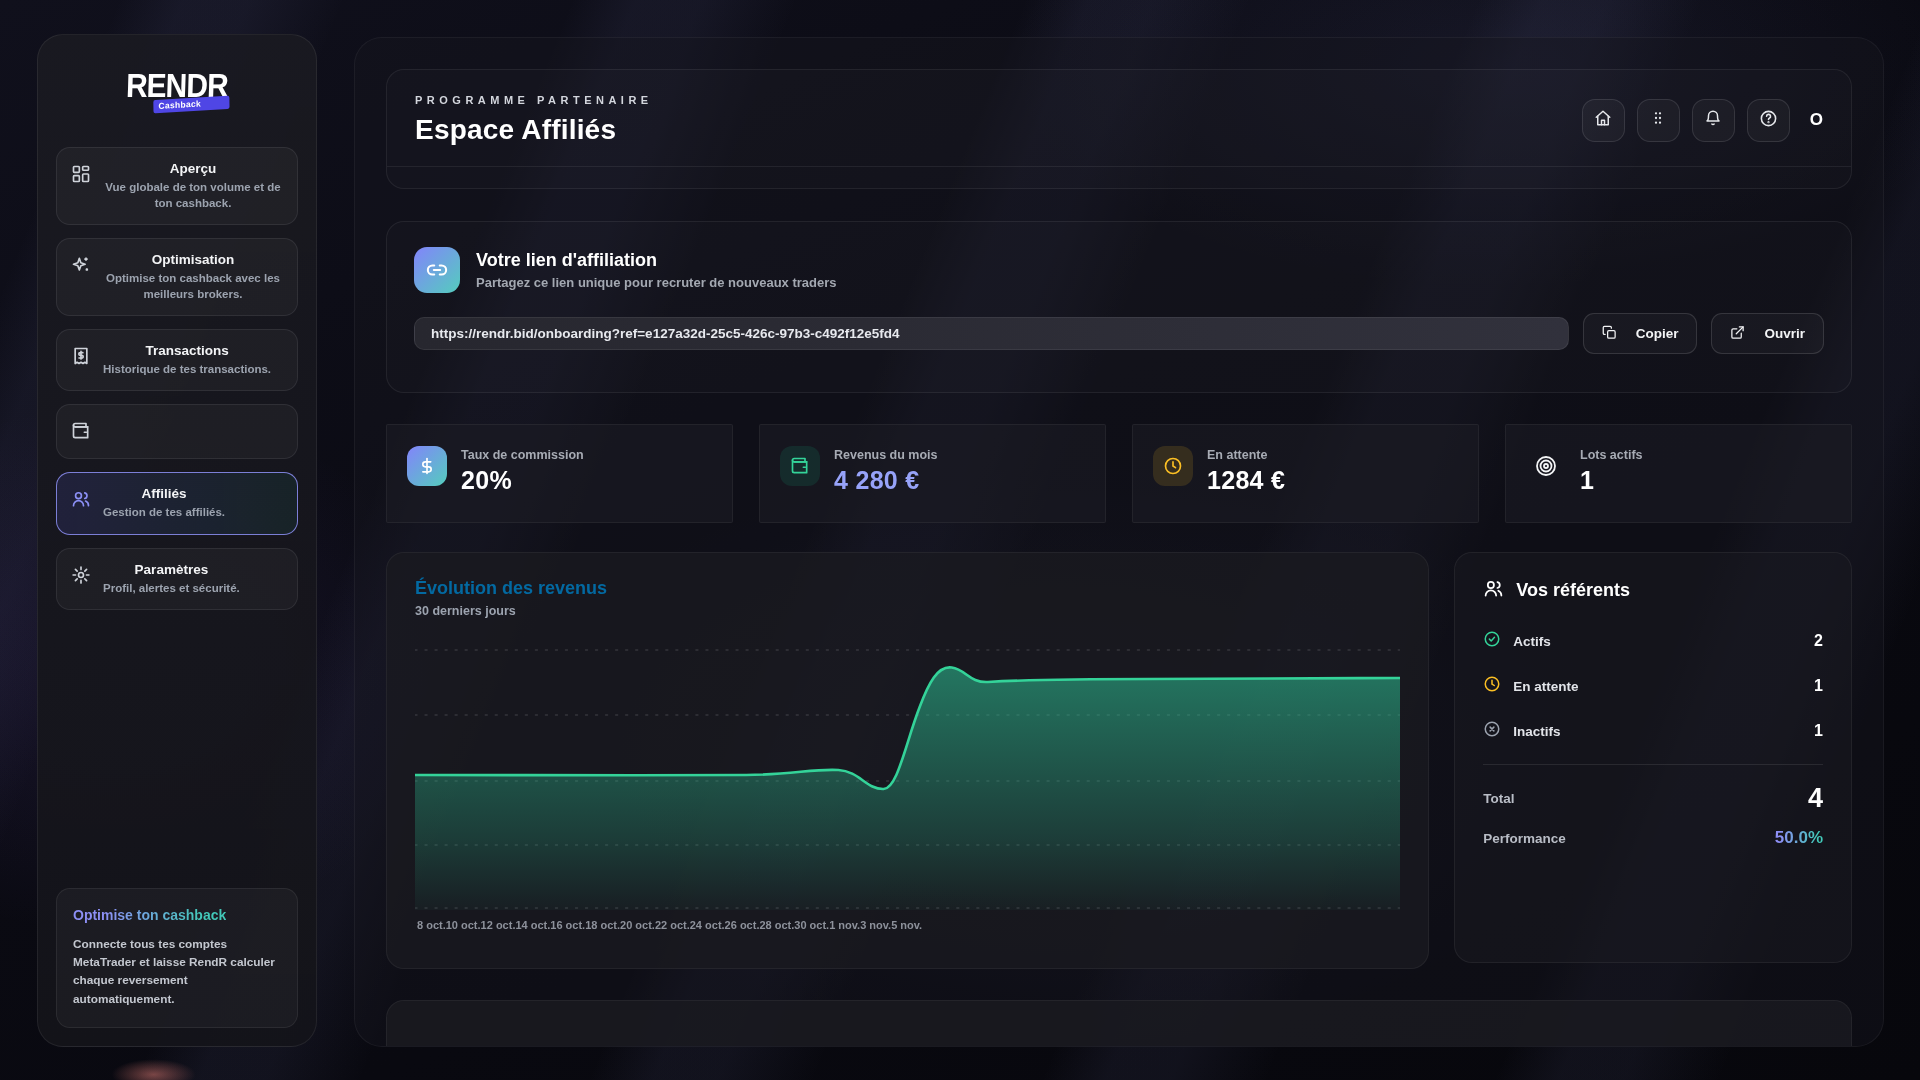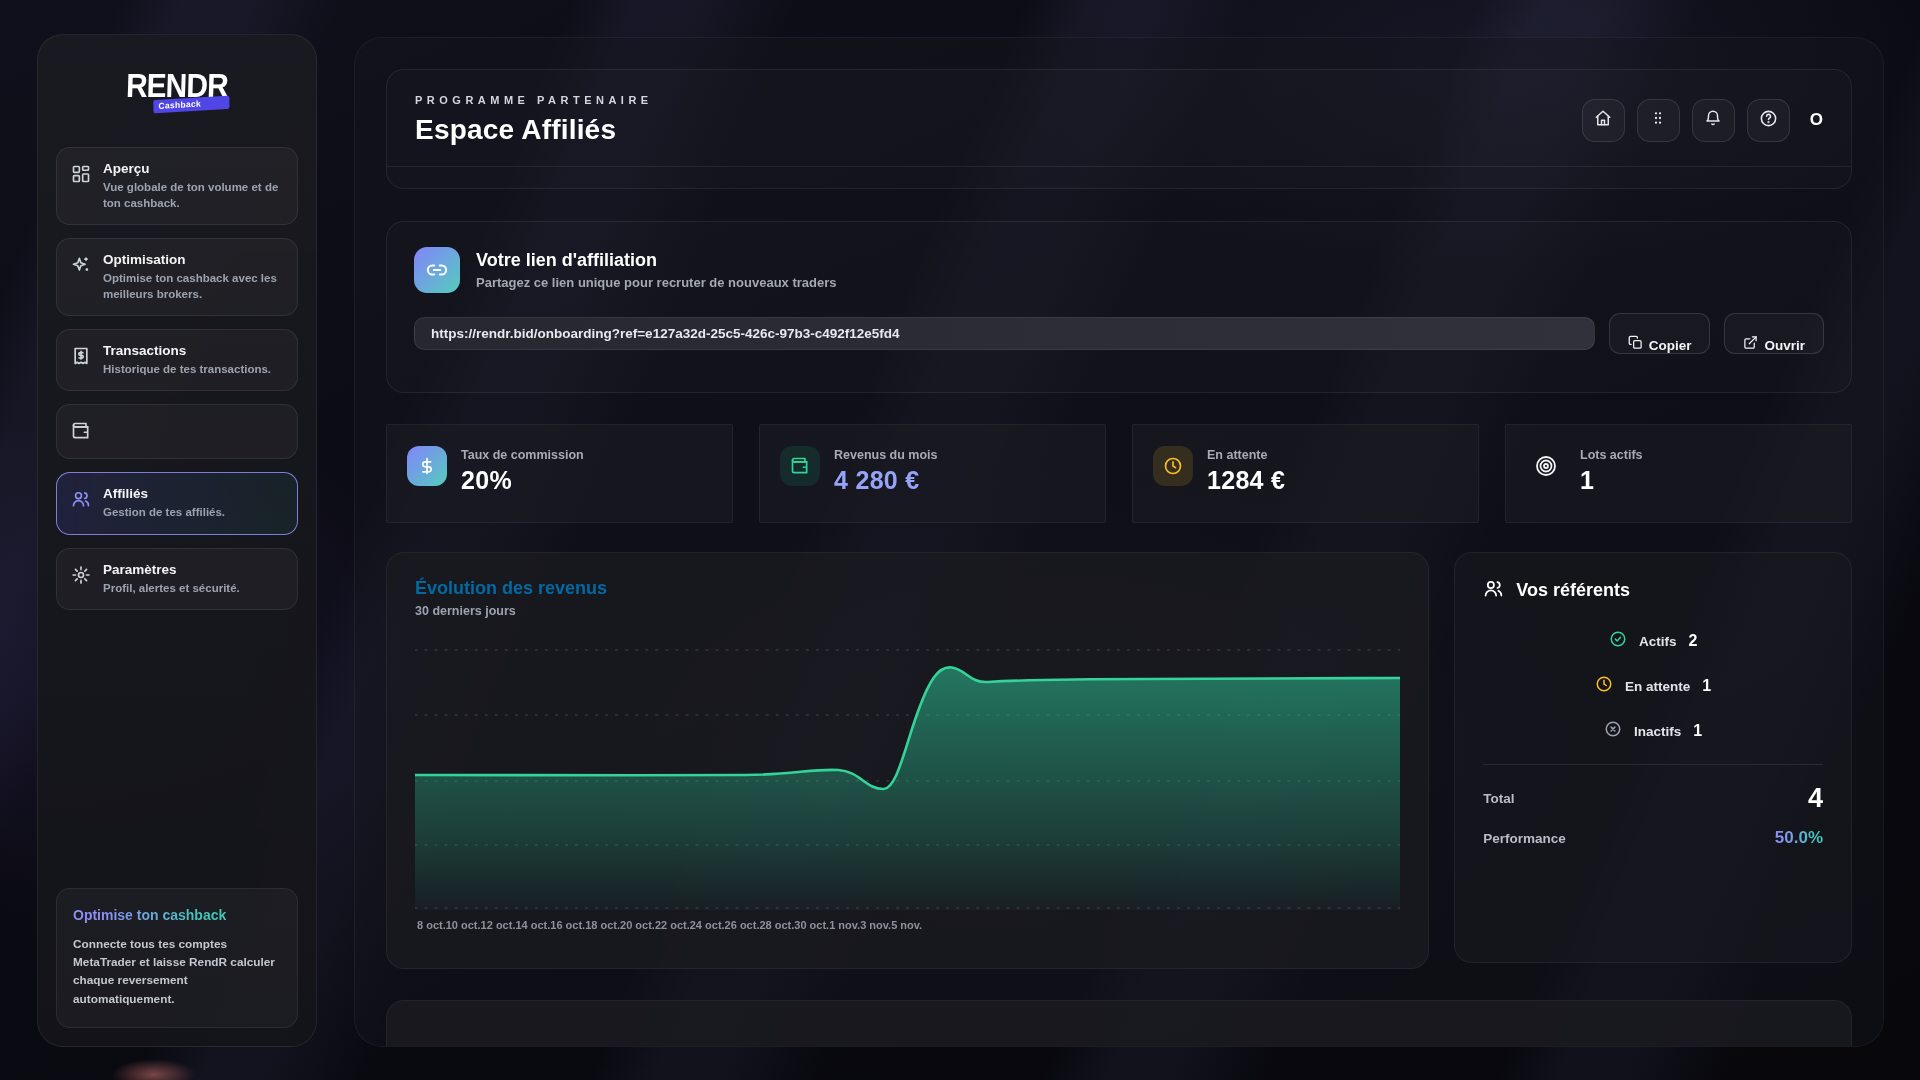--- a/index.html
+++ b/index.html
@@ -28,21 +28,21 @@
   .logo { position:relative; display:inline-block; font-weight:900; font-size:30px; letter-spacing:-1px; color:#fff; transform:scaleY(1.12) skewX(-2deg); }
   .logo-badge {
     position:absolute; right:-10px; bottom:-6px; background:#4f46e5; color:#fff;
     font-size:8.5px; font-weight:700; padding:1px 5px 2px; border-radius:2px;
     transform:rotate(-3deg) scaleY(0.9); letter-spacing:0.3px;
   }
   .nav { display:flex; flex-direction:column; gap:13px; }
   .nav-item {
     display:flex; gap:12px; align-items:flex-start;
     background:rgba(255,255,255,0.035); border:1px solid rgba(255,255,255,0.08);
-    border-radius:14px; padding:13px 14px; cursor:pointer;
+    border-radius:14px; padding:13px 14px; cursor:pointer;text-align:center;
   }
   .nav-item .nicon { flex:0 0 20px; margin-top:3px; color:#cfd3da; }
   .nav-item .ntitle { font-size:13.5px; font-weight:700; color:#f3f4f6; margin-bottom:3px; }
   .nav-item .ndesc { font-size:11.5px; line-height:1.4; color:#9ca3af; font-weight:600; }
   .nav-item.active {
     border-color:rgba(141,143,245,0.85);
     background:linear-gradient(90deg, rgba(99,102,241,0.14), rgba(45,212,191,0.07));
   }
   .nav-item.active .nicon { color:#8b8ff5; }
   .promo {
@@ -95,21 +95,21 @@
   .link-title { font-size:18px; font-weight:800; color:#fff; margin-bottom:4px; }
   .link-sub { font-size:13px; color:#a3a8b1; font-weight:600; }
   .link-row { display:flex; gap:14px; margin-top:20px; align-items:center; }
   .url-input {
     flex:1; height:33px; border-radius:10px; border:1px solid rgba(255,255,255,0.07);
     background:linear-gradient(90deg,#27272f,#31313c);
     color:#e7e9ee; font-size:13.5px; font-weight:600; padding:0 16px;
     font-family:"Liberation Sans", sans-serif; outline:none;
   }
   .ghost-btn {
-    height:41px; padding:0 18px; display:flex; gap:6px; align-items:flex-end;
+    height:41px; padding:0 18px; display:flex; gap:19px; align-items:center;
     border-radius:11px; border:1px solid rgba(255,255,255,0.13);
     background:rgba(255,255,255,0.03); color:#f3f4f6; font-size:13.5px; font-weight:700; cursor:pointer;
   }
 
   
   .stats { display:grid; grid-template-columns:repeat(4,1fr); gap:26px; margin-top:31px; }
   .stat-card {
     height:99px; border-radius:2px; border:1px solid rgba(255,255,255,0.055);
     background:rgba(28,28,36,0.58); padding:21px 20px; display:flex; gap:14px; align-items:flex-start;
   }
@@ -135,21 +135,21 @@
   .x-labels { display:flex; margin-top:9px; padding:0 2px; }
   .x-labels span { font-size:11px; color:#8d919b; font-weight:600; }
 
   
   .ref-panel {
     width:398px; height:411px; border-radius:18px; border:1px solid rgba(255,255,255,0.06);
     background:rgba(26,26,32,0.55); padding:25px 28px;
   }
   .ref-head { display:flex; gap:12px; align-items:center; color:#fff; }
   .ref-head .rtitle { font-size:18px; font-weight:800; }
-  .ref-rows { margin-top:27px; display:flex; flex-direction:column; gap:23px;align-items:center; }
+  .ref-rows { margin-top:27px; display:flex; flex-direction:column; gap:23px; }
   .ref-row { display:flex; align-items:center; gap:12px; }
   .ref-row .rlabel { font-size:13.5px; font-weight:600; color:#e2e4e9; }
   .ref-row .rvalue { margin-left:auto; font-size:16px; font-weight:800; color:#fff; }
   .ref-divider { border-top:1px solid rgba(255,255,255,0.09); margin:22px 0 18px; }
   .total-row { display:flex; align-items:center; }
   .total-row .tlabel { font-size:13.5px; color:#b9bdc6; font-weight:600; }
   .total-row .tvalue { margin-left:auto; font-size:27px; font-weight:800; color:#fff; }
   .perf-row { display:flex; align-items:center; margin-top:14px; }
   .perf-row .tlabel { font-size:13.5px; color:#b9bdc6; font-weight:600; }
   .perf-value {

